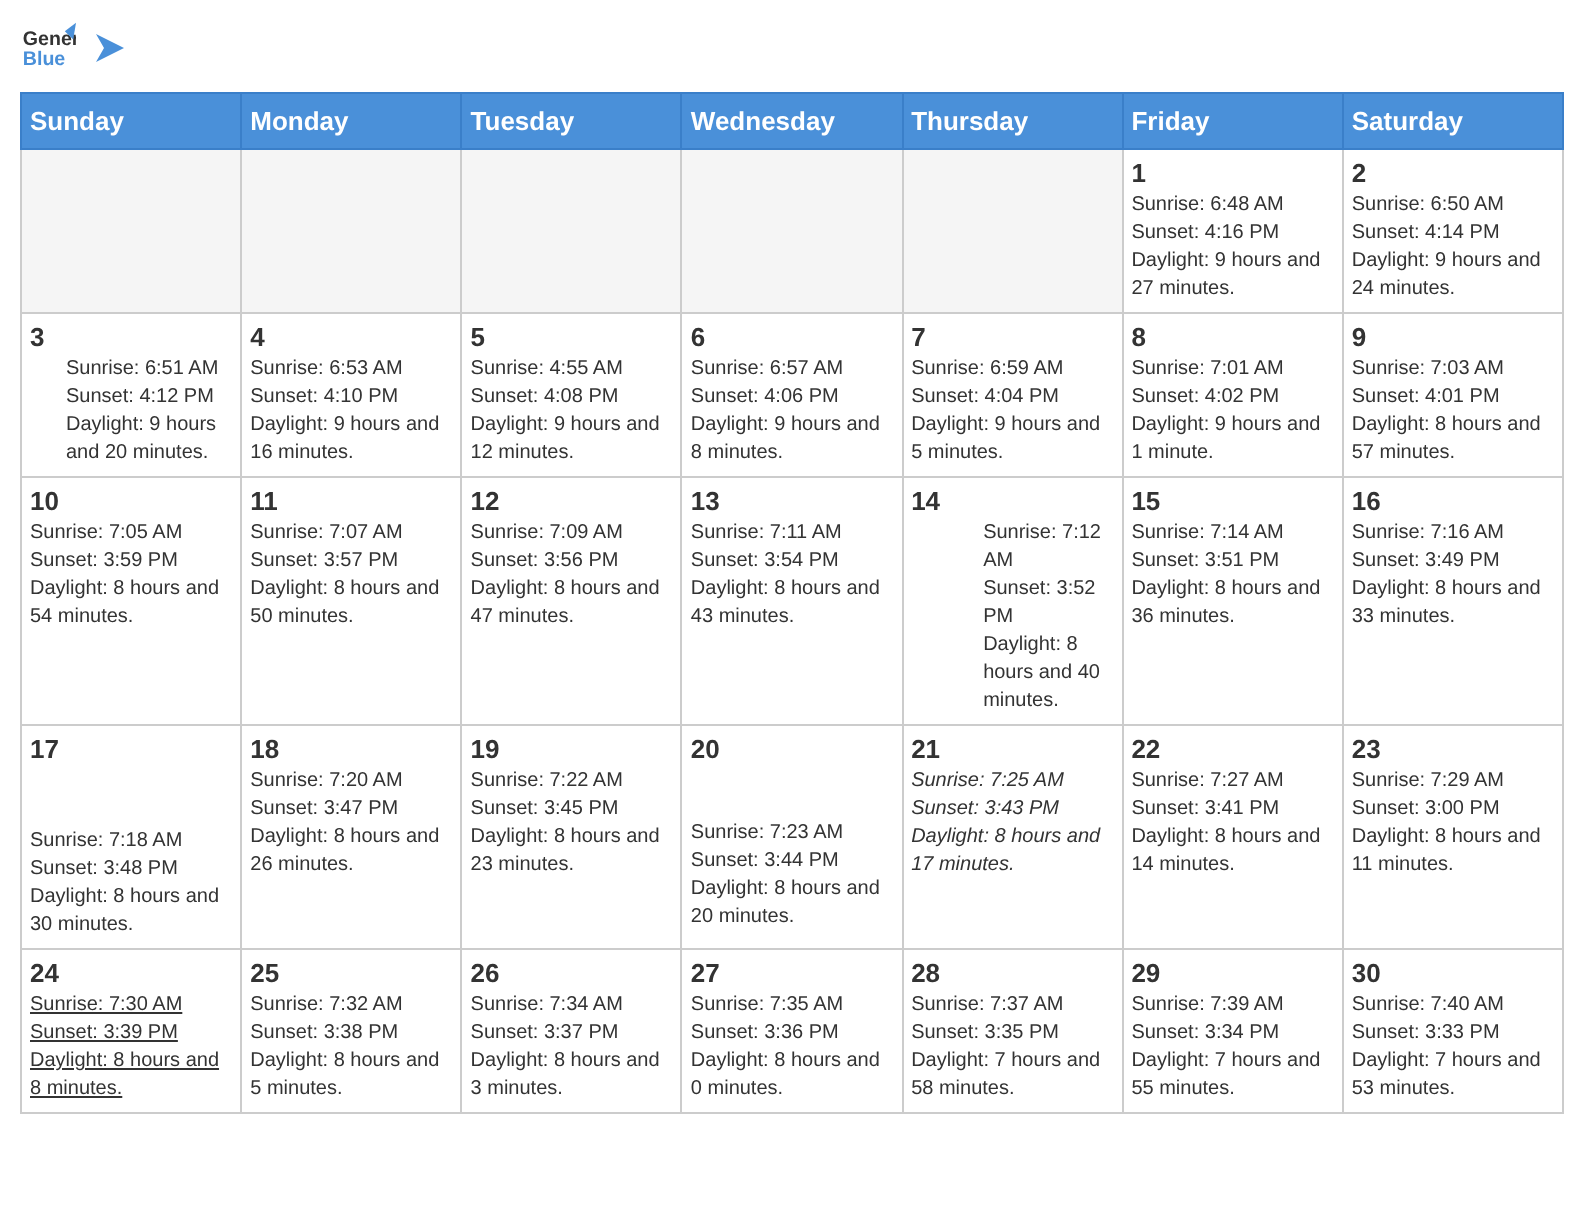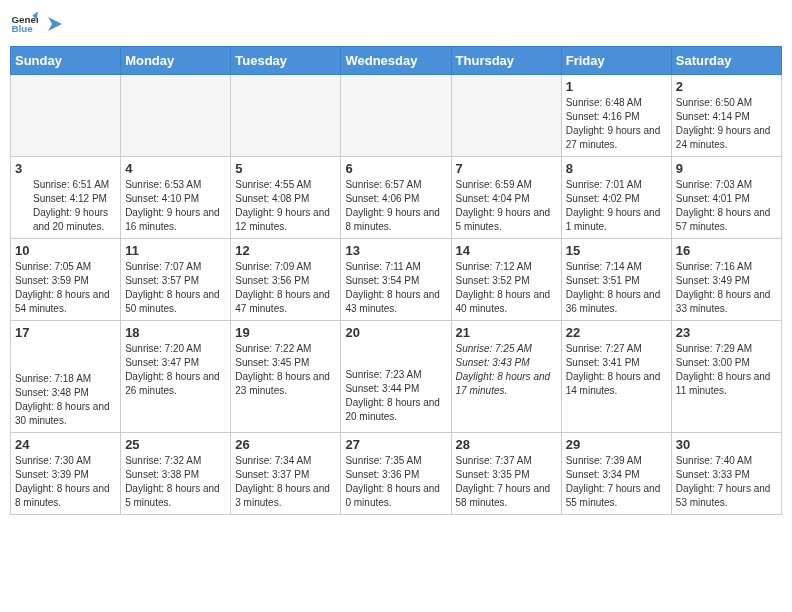--- a/index.html
+++ b/index.html
@@ -209,21 +209,21 @@
 Daylight: 8 hours and 47 minutes.</div>
         </td>
         <td>
           <span class="day-number">13</span>
           <div class="day-info" style="white-space: pre-line;">Sunrise: 7:11 AM
 Sunset: 3:54 PM
 Daylight: 8 hours and 43 minutes.</div>
         </td>
         <td>
           <span class="day-number">14</span>
-          <div class="day-info" style="white-space: pre-line;">Sunrise: 7:12 AM
+          <div class="day-info" style="white-space: pre-line; margin-left: 36px;">Sunrise: 7:12 AM
 Sunset: 3:52 PM
 Daylight: 8 hours and 40 minutes.</div>
         </td>
         <td>
           <span class="day-number">15</span>
           <div class="day-info" style="white-space: pre-line;">Sunrise: 7:14 AM
 Sunset: 3:51 PM
 Daylight: 8 hours and 36 minutes.</div>
         </td>
         <td>
@@ -273,21 +273,21 @@
         <td>
           <span class="day-number">23</span>
           <div class="day-info" style="white-space: pre-line;">Sunrise: 7:29 AM
 Sunset: 3:00 PM
 Daylight: 8 hours and 11 minutes.</div>
         </td>
       </tr>
       <tr>
         <td>
           <span class="day-number">24</span>
-          <div class="day-info" style="white-space: pre-line;">Sunrise: 7:30 AM
+          <div class="day-info" style="white-space: pre-line; text-decoration: underline;">Sunrise: 7:30 AM
 Sunset: 3:39 PM
 Daylight: 8 hours and 8 minutes.</div>
         </td>
         <td>
           <span class="day-number">25</span>
           <div class="day-info" style="white-space: pre-line;">Sunrise: 7:32 AM
 Sunset: 3:38 PM
 Daylight: 8 hours and 5 minutes.</div>
         </td>
         <td>

